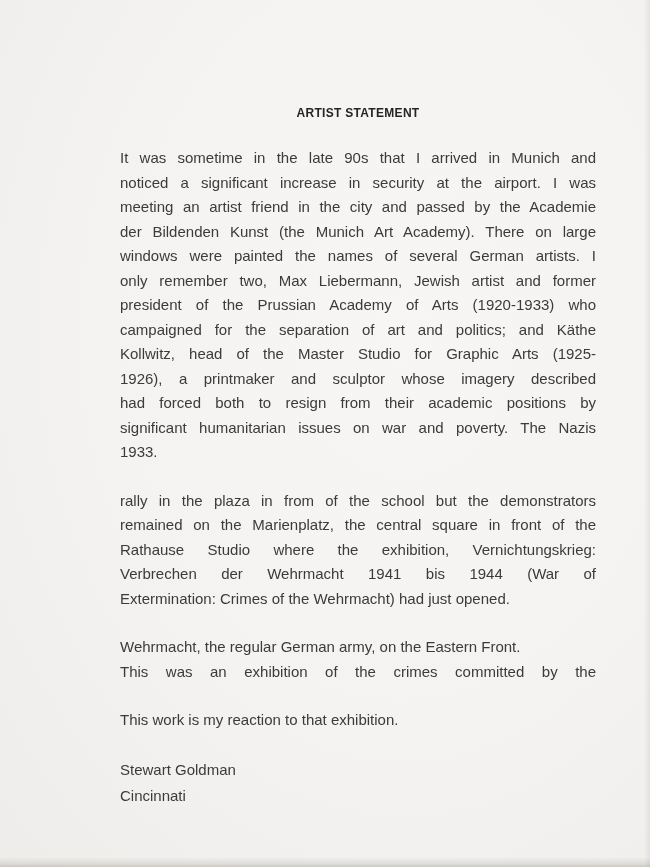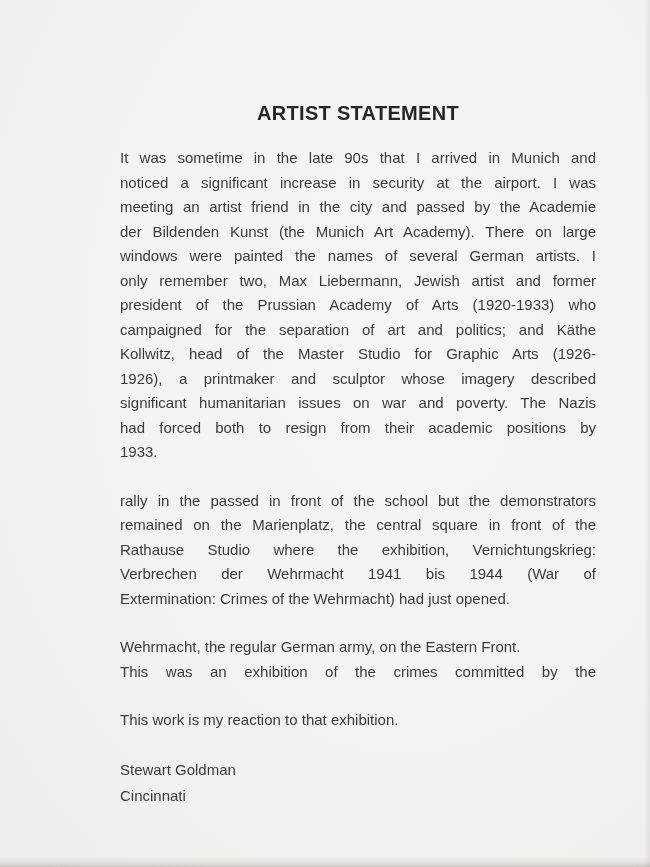--- a/index.html
+++ b/index.html
@@ -40,21 +40,21 @@
     left: 120px;
     top: 0;
     width: 476px;
     padding-top: 102px;
     color: #3c3b39;
     font-size: 15px;
   }
   .doc-title {
     text-align: center;
     font-weight: bold;
-    font-size: 20px;
+    font-size: 12px;
     letter-spacing: 0.3px;
     color: #262523;
     line-height: 22px;
     margin: 0 0 22px 0;
   }
   .para {
     margin: 0 0 24px 0;
   }
   .line {
     line-height: 24.5px;
@@ -92,28 +92,28 @@
     <div id="paragraphs">
         <div class="para">
           <div class="line full"><span>It was sometime in the late 90s that I arrived in Munich and</span></div>
           <div class="line full"><span>noticed a significant increase in security at the airport. I was</span></div>
           <div class="line full"><span>meeting an artist friend in the city and passed by the Academie</span></div>
           <div class="line full"><span>der Bildenden Kunst (the Munich Art Academy). There on large</span></div>
           <div class="line full"><span>windows were painted the names of several German artists. I</span></div>
           <div class="line full"><span>only remember two, Max Liebermann, Jewish artist and former</span></div>
           <div class="line full"><span>president of the Prussian Academy of Arts (1920-1933) who</span></div>
           <div class="line full"><span>campaigned for the separation of art and politics; and Käthe</span></div>
-          <div class="line full"><span>Kollwitz, head of the Master Studio for Graphic Arts (1926-</span></div>
+          <div class="line full"><span>Kollwitz, head of the Master Studio for Graphic Arts (1925-</span></div>
           <div class="line full"><span>1926), a printmaker and sculptor whose imagery described</span></div>
+          <div class="line full"><span>had forced both to resign from their academic positions by</span></div>
           <div class="line full"><span>significant humanitarian issues on war and poverty. The Nazis</span></div>
-          <div class="line full"><span>had forced both to resign from their academic positions by</span></div>
           <div class="line"><span>1933.</span></div>
         </div>
         <div class="para">
-          <div class="line full"><span>rally in the passed in front of the school but the demonstrators</span></div>
+          <div class="line full"><span>rally in the plaza in from of the school but the demonstrators</span></div>
           <div class="line full"><span>remained on the Marienplatz, the central square in front of the</span></div>
           <div class="line full"><span>Rathause Studio where the exhibition, </span><span class="it">Vernichtungskrieg:</span></div>
           <div class="line full"><span class="it">Verbrechen der Wehrmacht 1941 bis 1944 (War of</span></div>
           <div class="line"><span class="it">Extermination: Crimes of the Wehrmacht)</span><span> had just opened.</span></div>
         </div>
         <div class="para">
           <div class="line"><span>Wehrmacht, the regular German army, on the Eastern Front.</span></div>
           <div class="line full"><span>This was an exhibition of the crimes committed by the</span></div>
         </div>
         <div class="para">

